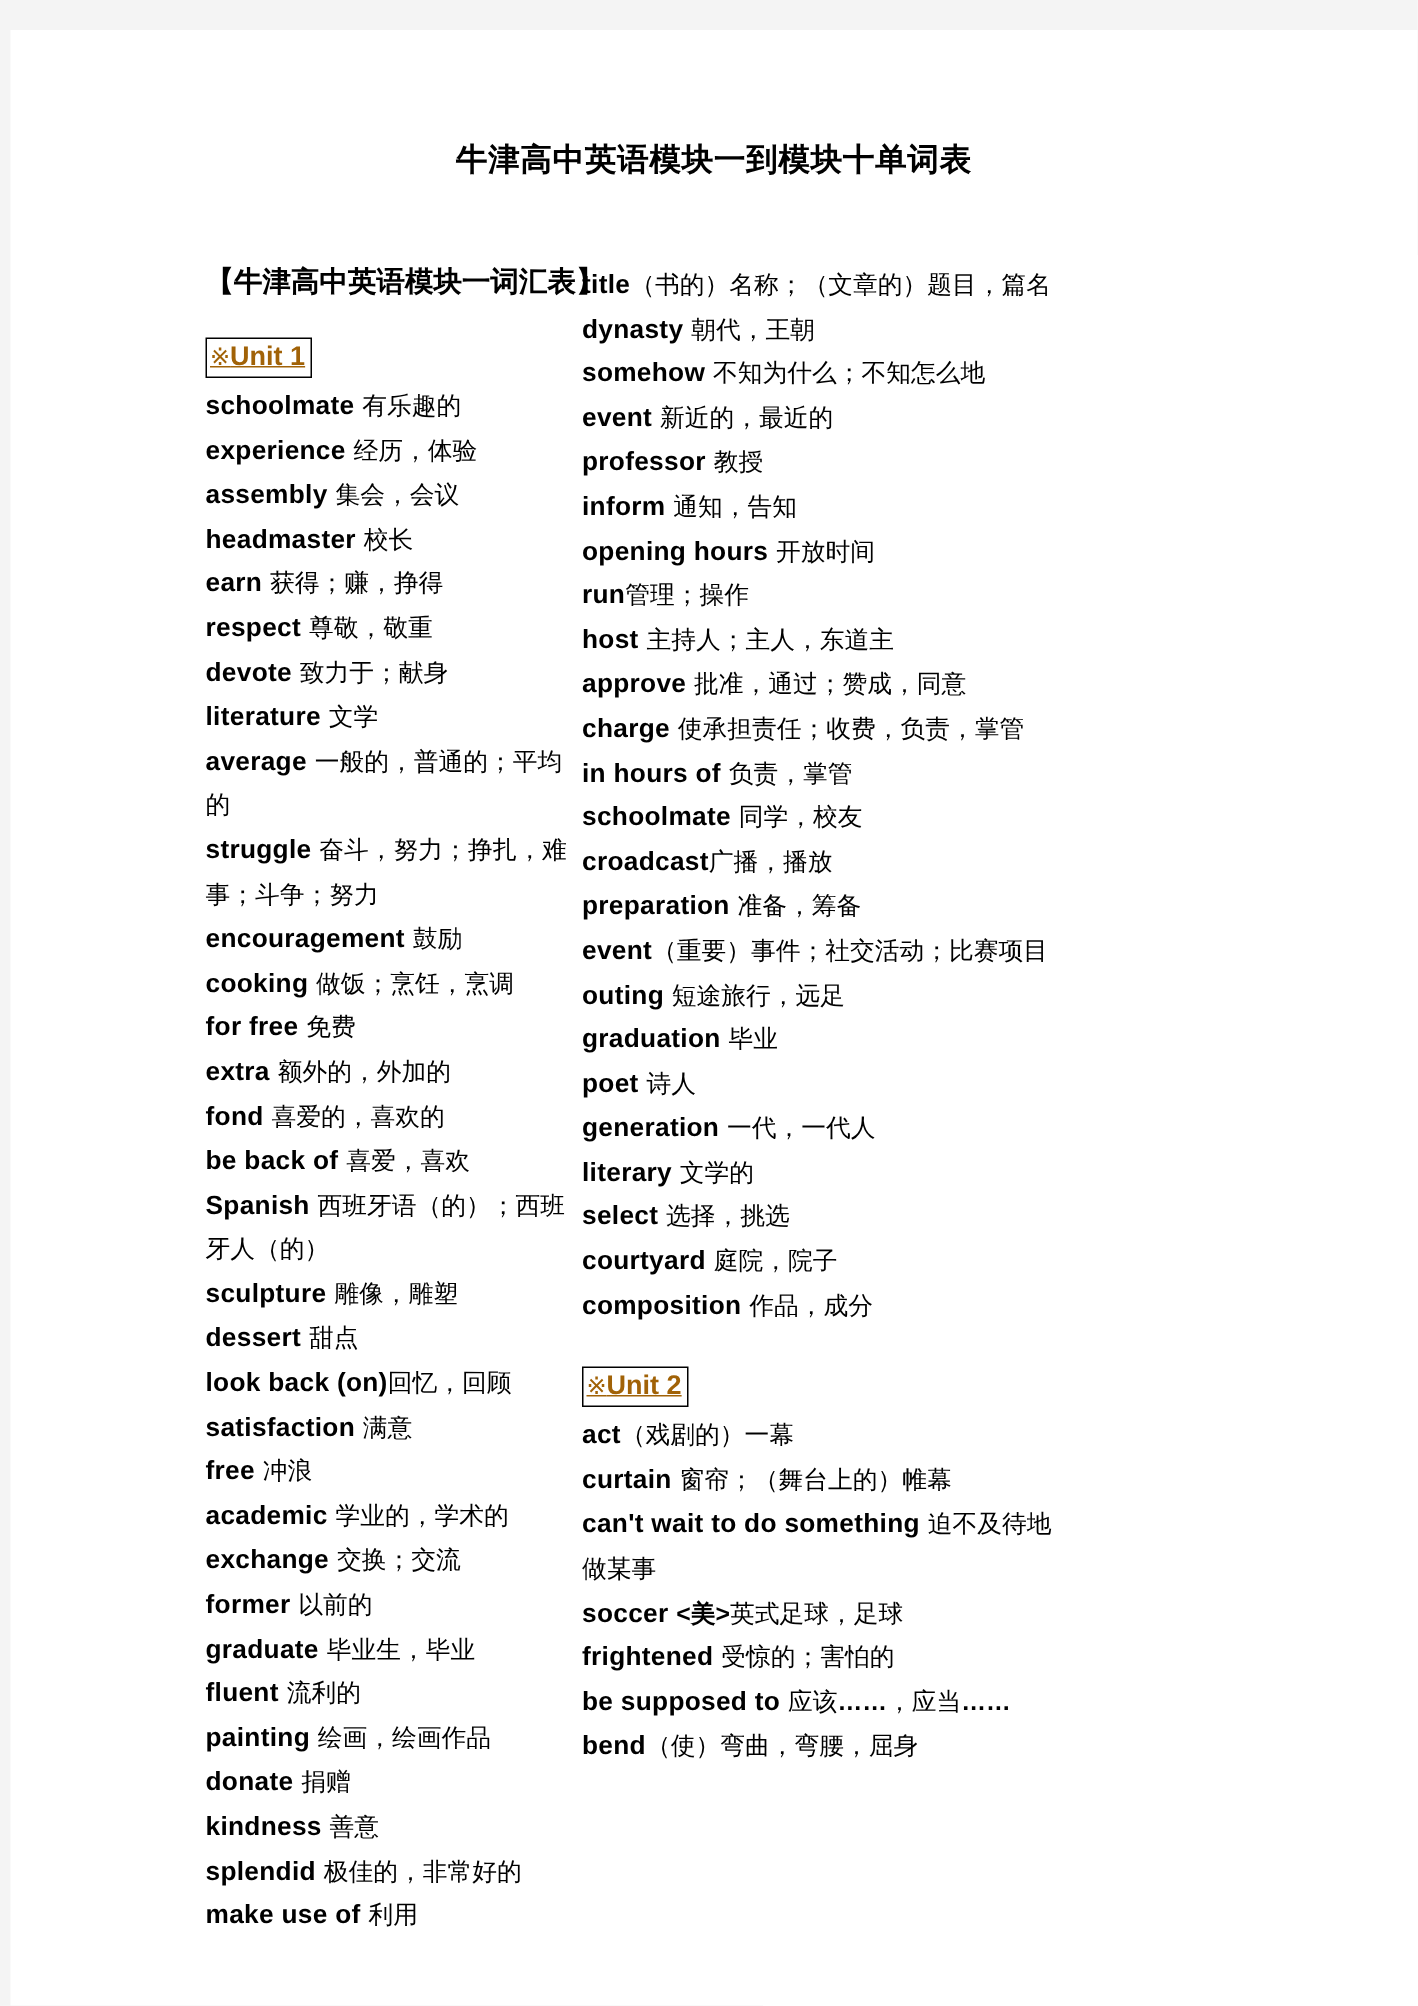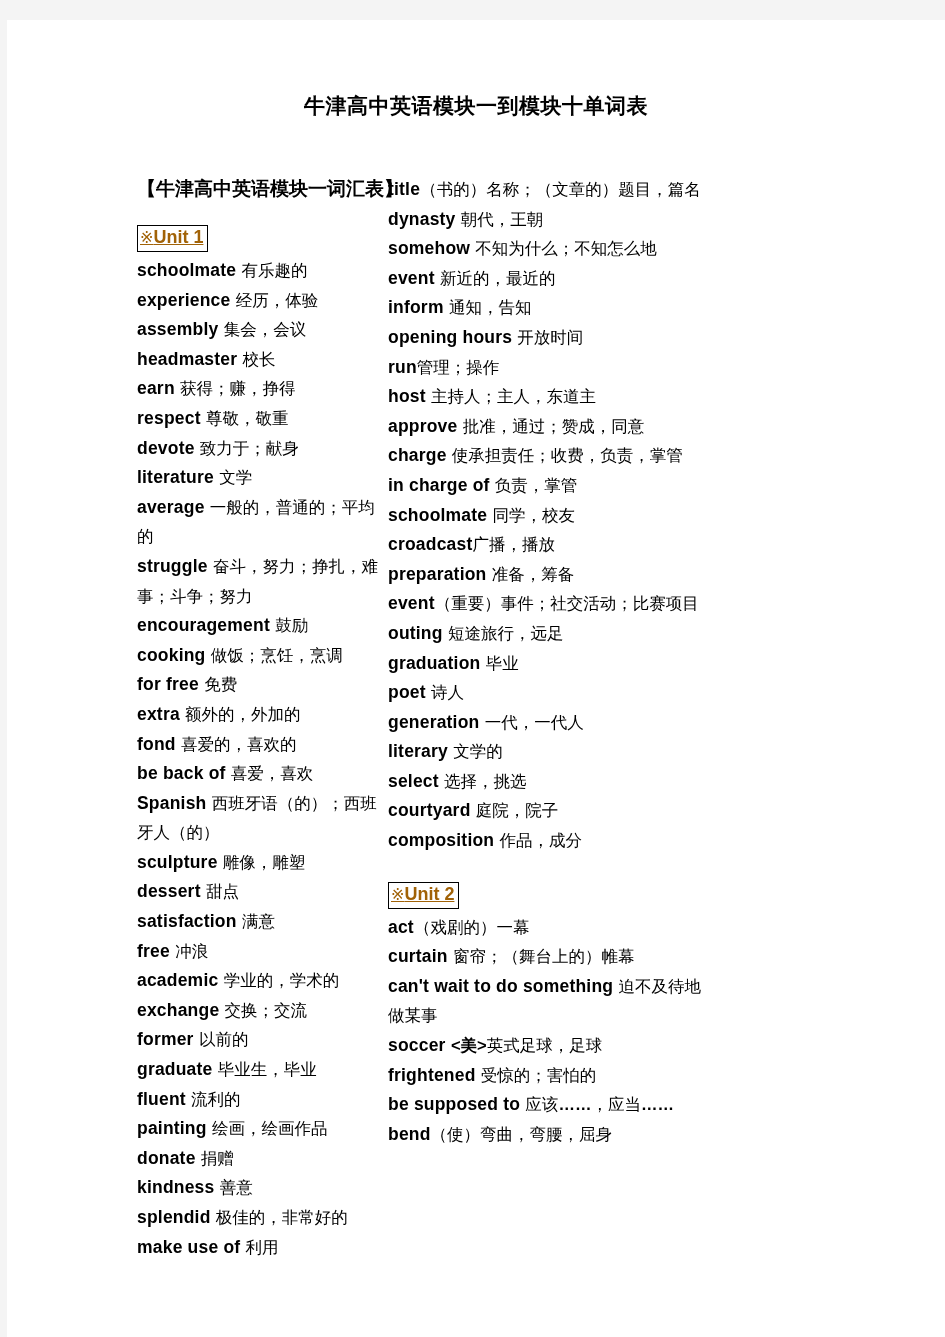--- a/index.html
+++ b/index.html
@@ -146,20 +146,21 @@
             <div class="entry"><span class="en">struggle</span><span class="cn"> 奋斗，努力；挣扎，难事；斗争；努力</span></div>
             <div class="entry"><span class="en">encouragement</span><span class="cn"> 鼓励</span></div>
             <div class="entry"><span class="en">cooking</span><span class="cn"> 做饭；烹饪，烹调</span></div>
             <div class="entry"><span class="en">for free</span><span class="cn"> 免费</span></div>
             <div class="entry"><span class="en">extra</span><span class="cn"> 额外的，外加的</span></div>
             <div class="entry"><span class="en">fond</span><span class="cn"> 喜爱的，喜欢的</span></div>
             <div class="entry"><span class="en">be back of</span><span class="cn"> 喜爱，喜欢</span></div>
             <div class="entry"><span class="en">Spanish</span><span class="cn"> 西班牙语（的）；西班牙人（的）</span></div>
             <div class="entry"><span class="en">sculpture</span><span class="cn"> 雕像，雕塑</span></div>
             <div class="entry"><span class="en">dessert</span><span class="cn"> 甜点</span></div>
+            <div class="entry"><span class="en">look back (on)</span><span class="cn">回忆，回顾</span></div>
             <div class="entry"><span class="en">satisfaction</span><span class="cn">  满意</span></div>
             <div class="entry"><span class="en">free</span><span class="cn"> 冲浪</span></div>
             <div class="entry"><span class="en">academic</span><span class="cn"> 学业的，学术的</span></div>
             <div class="entry"><span class="en">exchange</span><span class="cn"> 交换；交流</span></div>
             <div class="entry"><span class="en">former</span><span class="cn"> 以前的</span></div>
             <div class="entry"><span class="en">graduate</span><span class="cn"> 毕业生，毕业</span></div>
             <div class="entry"><span class="en">fluent</span><span class="cn"> 流利的</span></div>
             <div class="entry"><span class="en">painting</span><span class="cn"> 绘画，绘画作品</span></div>
             <div class="entry"><span class="en">donate</span><span class="cn"> 捐赠</span></div>
             <div class="entry"><span class="en">kindness</span><span class="cn"> 善意</span></div>
@@ -168,27 +169,28 @@
           </div>
       </div>
 
       <div class="col col-right">
         <div class="col-right-inner">
           <div>
               <div class="entry"><span class="en">title</span><span class="cn">（书的）名称；（文章的）题目，篇名</span></div>
               <div class="entry"><span class="en">dynasty</span><span class="cn"> 朝代，王朝</span></div>
               <div class="entry"><span class="en">somehow</span><span class="cn"> 不知为什么；不知怎么地</span></div>
               <div class="entry"><span class="en">event</span><span class="cn"> 新近的，最近的</span></div>
+              <div class="entry"><span class="en">professor</span><span class="cn"> 教授</span></div>
               <div class="entry"><span class="en">inform</span><span class="cn"> 通知，告知</span></div>
               <div class="entry"><span class="en">opening hours</span><span class="cn"> 开放时间</span></div>
               <div class="entry"><span class="en">run</span><span class="cn">管理；操作</span></div>
               <div class="entry"><span class="en">host</span><span class="cn"> 主持人；主人，东道主</span></div>
               <div class="entry"><span class="en">approve</span><span class="cn"> 批准，通过；赞成，同意</span></div>
               <div class="entry"><span class="en">charge</span><span class="cn"> 使承担责任；收费，负责，掌管</span></div>
-              <div class="entry"><span class="en">in charge of</span><span class="cn"> 负责，掌管</span></div>
+              <div class="entry"><span class="en">in hours of</span><span class="cn"> 负责，掌管</span></div>
               <div class="entry"><span class="en">schoolmate</span><span class="cn"> 同学，校友</span></div>
               <div class="entry"><span class="en">croadcast</span><span class="cn">广播，播放</span></div>
               <div class="entry"><span class="en">preparation</span><span class="cn"> 准备，筹备</span></div>
               <div class="entry"><span class="en">event</span><span class="cn">（重要）事件；社交活动；比赛项目</span></div>
               <div class="entry"><span class="en">outing</span><span class="cn"> 短途旅行，远足</span></div>
               <div class="entry"><span class="en">graduation</span><span class="cn"> 毕业</span></div>
               <div class="entry"><span class="en">poet</span><span class="cn"> 诗人</span></div>
               <div class="entry"><span class="en">generation</span><span class="cn"> 一代，一代人</span></div>
               <div class="entry"><span class="en">literary</span><span class="cn"> 文学的</span></div>
               <div class="entry"><span class="en">select</span><span class="cn"> 选择，挑选</span></div>

